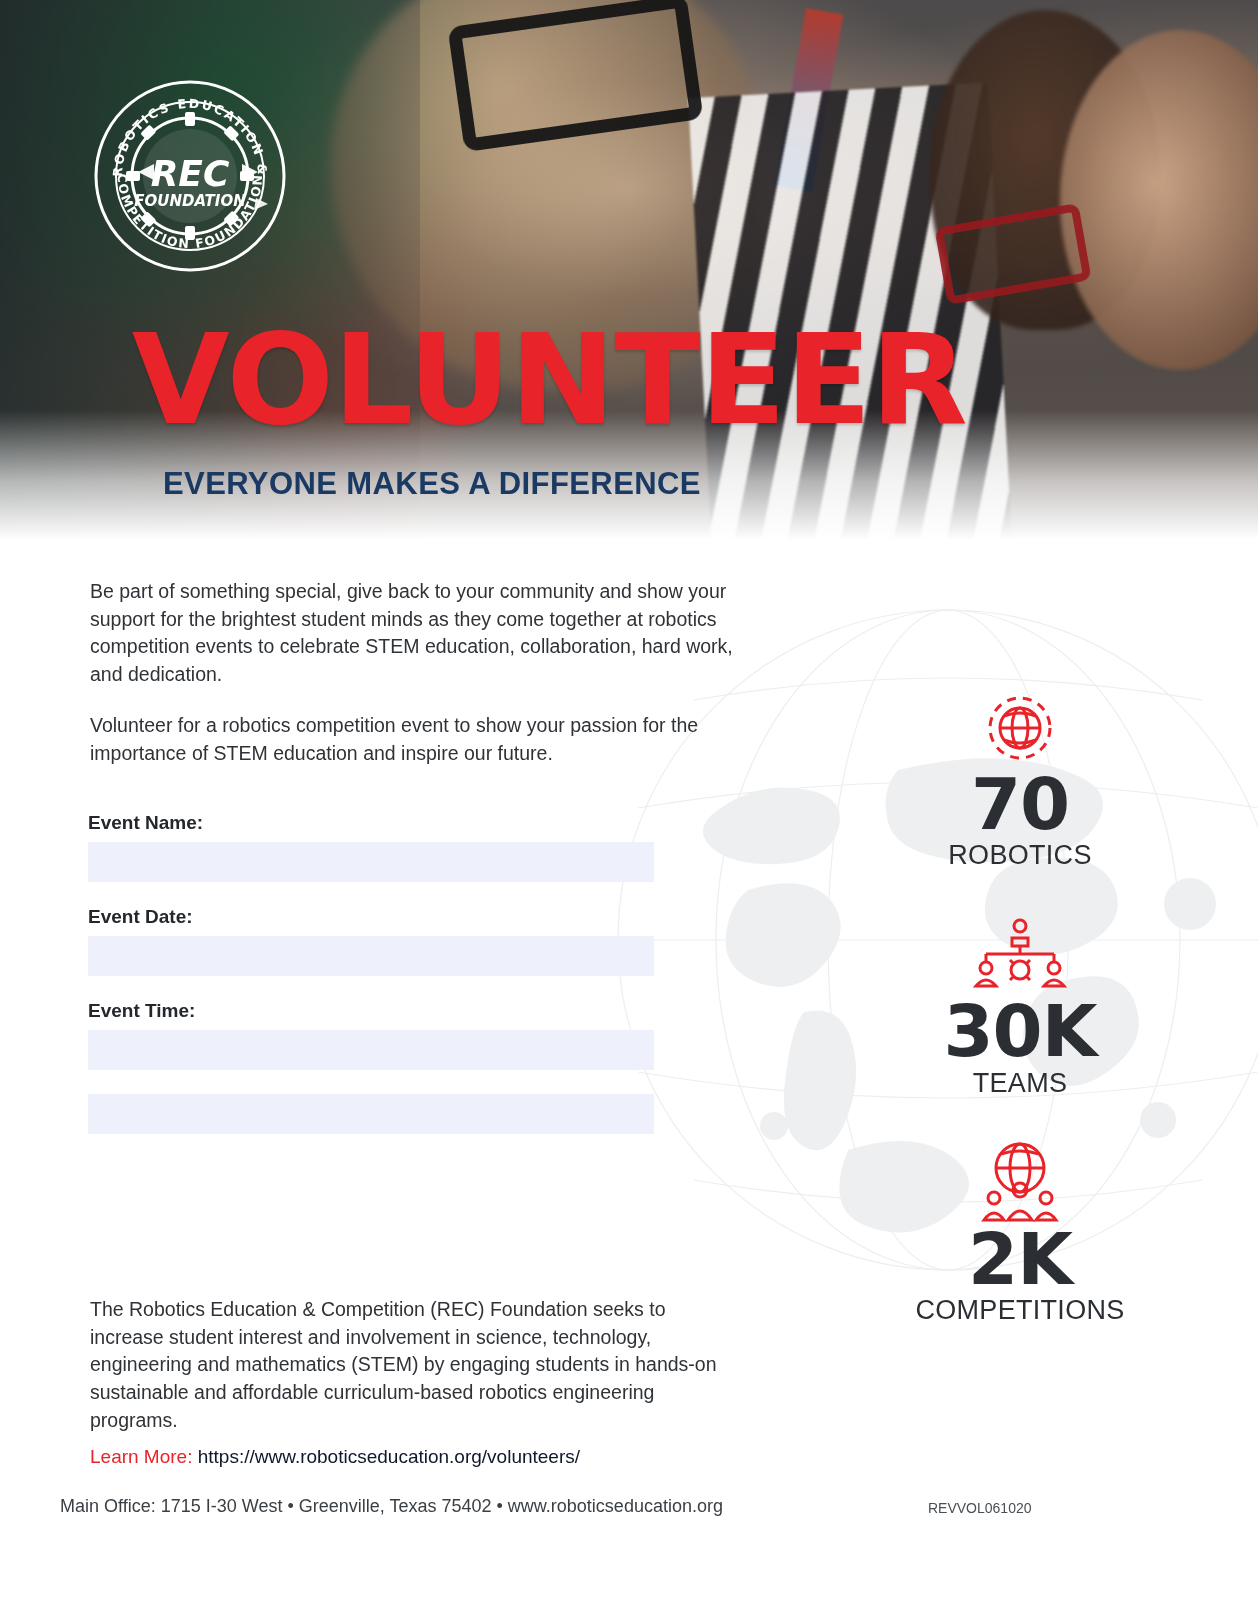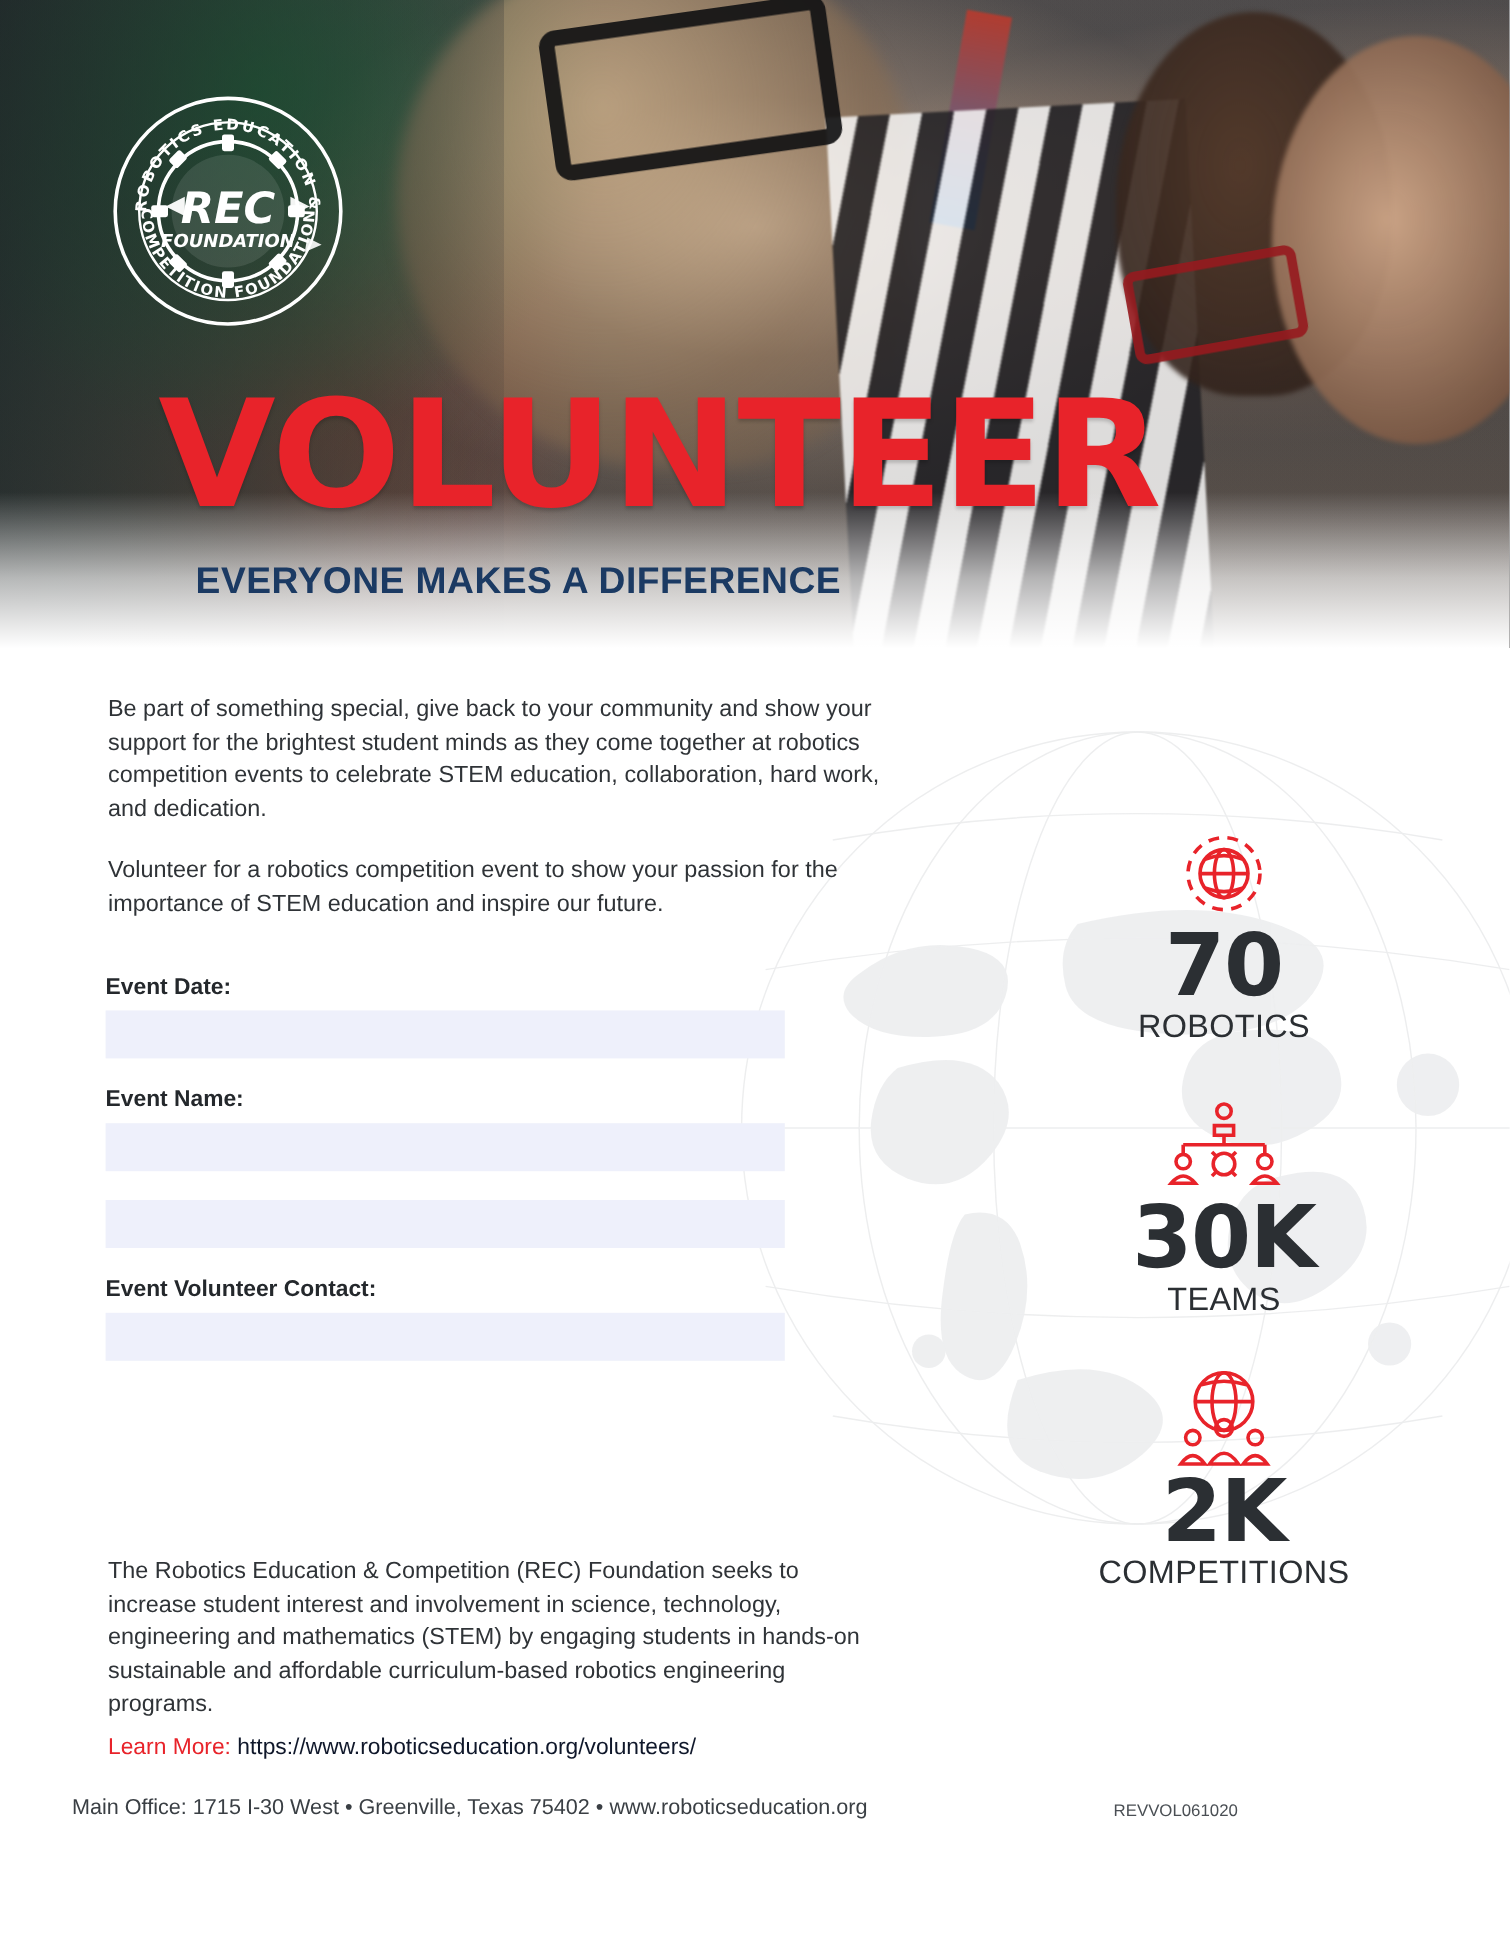--- a/index.html
+++ b/index.html
@@ -327,32 +327,32 @@
       <circle cx="176" cy="566" r="14"></circle>
     </g>
   </svg>
 </div>
 
 <div class="para para1">Be part of something special, give back to your community and show your support for the brightest student minds as they come together at robotics competition events to celebrate STEM education, collaboration, hard work, and dedication.</div>
 <div class="para para2">Volunteer for a robotics competition event to show your passion for the importance of STEM education and inspire our future.</div>
 
 <div class="form">
   <div class="field">
+    <div class="field-label">Event Name:</div>
+    <input class="field-input" type="text" placeholder="" style="">
+  </div>
+  <div class="field">
     <div class="field-label">Event Date:</div>
     <input class="field-input" type="text" placeholder="" style="">
   </div>
   <div class="field">
-    <div class="field-label">Event Name:</div>
+    <div class="field-label">Event Time:</div>
     <input class="field-input" type="text" placeholder="" style="">
   </div>
   <div class="field">
-    <input class="field-input" type="text" placeholder="" style="">
-  </div>
-  <div class="field">
-    <div class="field-label">Event Volunteer Contact:</div>
     <input class="field-input" type="text" placeholder="" style="">
   </div>
 </div>
 
 <div class="mission">The Robotics Education &amp; Competition (REC) Foundation seeks to increase student interest and involvement in science, technology, engineering and mathematics (STEM) by engaging students in hands-on sustainable and affordable curriculum-based robotics engineering programs.</div>
 <div class="learn-more">
   <span>Learn More:</span>
   <a href="#">https://www.roboticseducation.org/volunteers/</a>
 </div>
 

